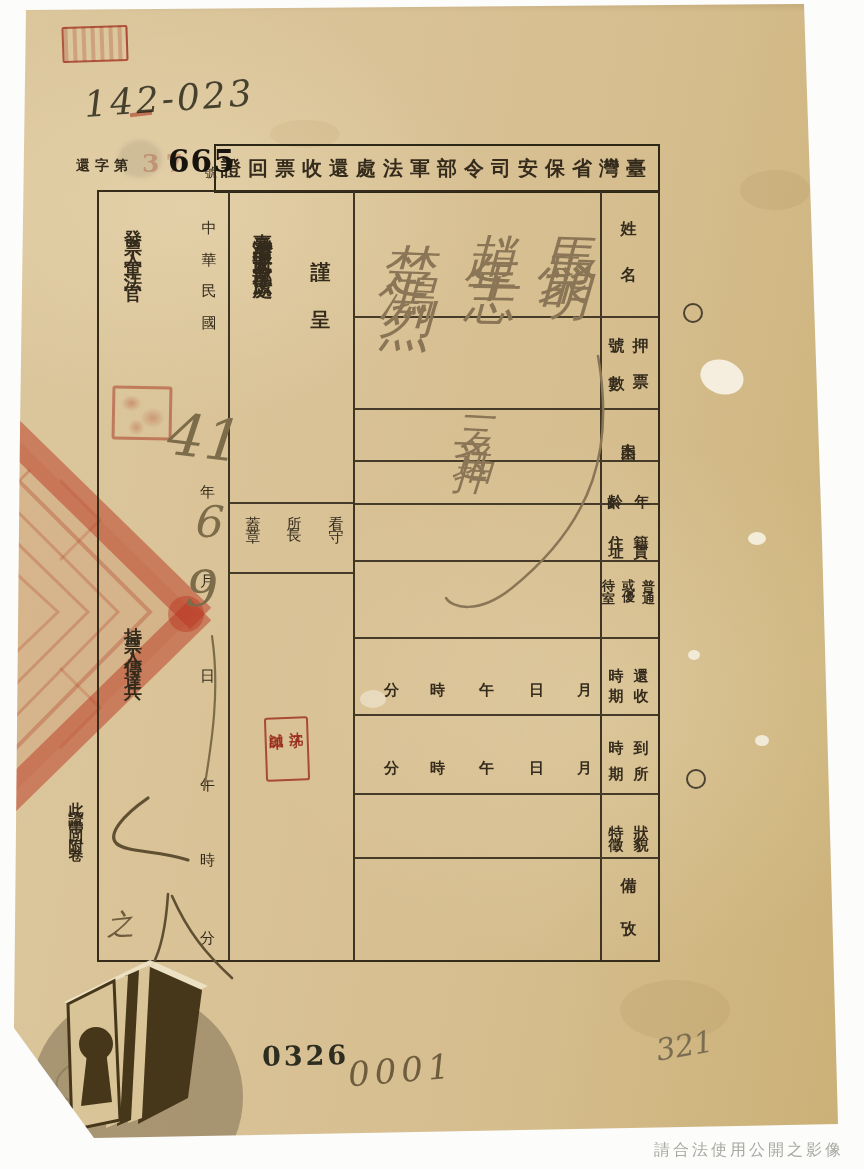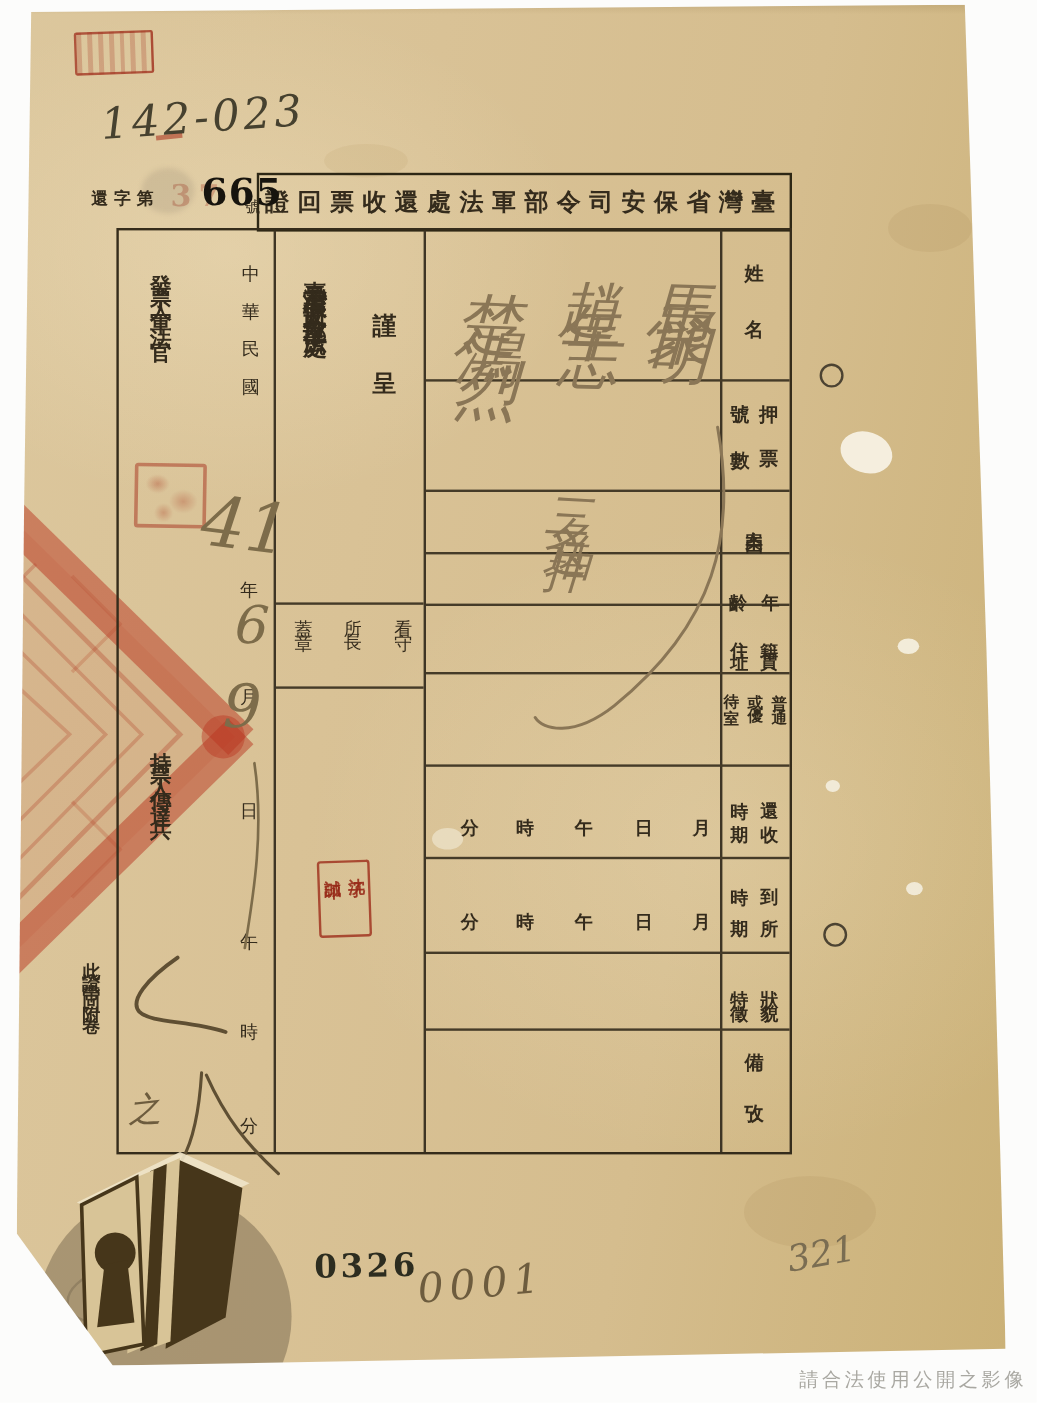--- a/index.html
+++ b/index.html
@@ -36,21 +36,21 @@
     background:repeating-linear-gradient(90deg, rgba(190,62,48,.25) 0 4px, rgba(0,0,0,0) 4px 9px);}
   #judge-seal{border:3px solid rgba(194,64,48,.5);border-radius:3px;
     background:radial-gradient(10px 8px at 30% 30%, rgba(196,70,52,.35), rgba(0,0,0,0)),
                radial-gradient(12px 10px at 70% 60%, rgba(196,70,52,.3), rgba(0,0,0,0)),
                radial-gradient(8px 8px at 40% 80%, rgba(196,70,52,.3), rgba(0,0,0,0));}
   #warden-seal{border:2px solid rgba(185,58,42,.8);border-radius:3px;display:flex;
     flex-direction:row-reverse;justify-content:center;gap:2px;padding:2px 1px;}
   #warden-seal .v{color:rgba(178,52,38,.88);font-size:14px;letter-spacing:3px;font-weight:bold;}
   .title-box{border:2.5px solid #2d2715;display:flex;align-items:center;justify-content:center;}
   .cellflex{display:flex;flex-direction:row-reverse;align-items:center;justify-content:center;gap:3px;}
-  .notice{color:#a9a8a2;letter-spacing:3px;font-size:16px;margin-left:12px;}
+  .notice{color:#a9a8a2;letter-spacing:3px;font-size:16px;}
 </style>
 </head>
 <body>
 
 <div id="canvas">
   <div id="paper">
     <div class="edge-shade"></div>
 
     <div class="stain" style="left:700px;top:360px;width:44px;height:34px;background:rgba(248,244,232,.9);transform:rotate(18deg);"></div>
     <div class="stain" style="left:748px;top:532px;width:18px;height:13px;background:rgba(248,244,232,.85);"></div>

